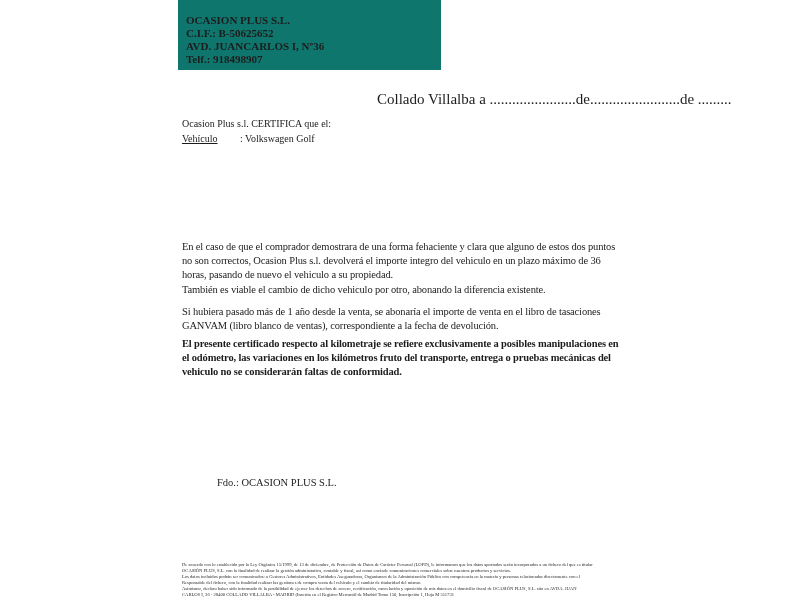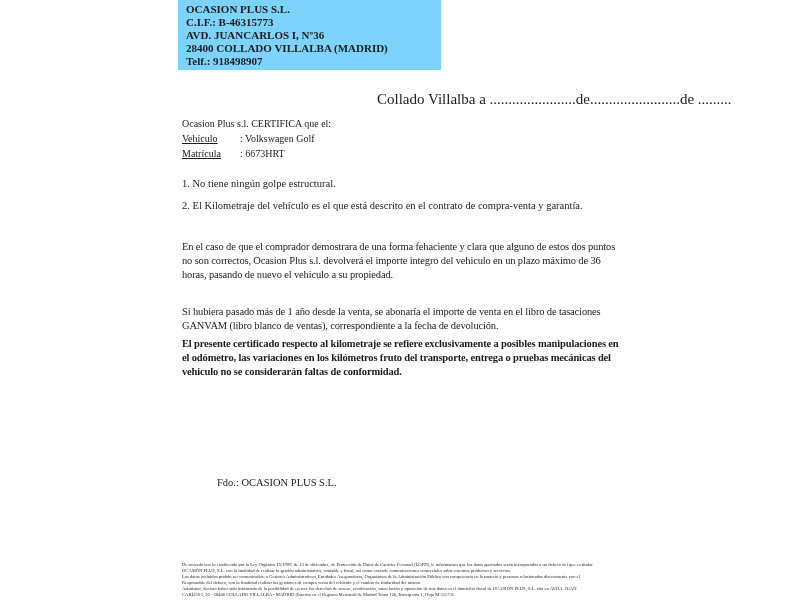--- a/index.html
+++ b/index.html
@@ -13,23 +13,23 @@
   .page {
     position: relative;
     width: 800px; height: 600px;
     background: #ffffff;
   }
   
   .header-box {
     position: absolute;
     left: 178px; top: 0;
     width: 263px; height: 70px;
-    background: #7dd3fc;
+    background: #0f766e;
     box-sizing: border-box;
-    padding: 3px 0 0 8px;
+    padding: 14px 0 0 8px;
   }
   .header-box .hline {
     font-weight: bold;
     font-size: 11px;
     line-height: 13px;
     white-space: nowrap;
   }
   
   .date-line {
     position: absolute;
@@ -90,44 +90,37 @@
   }
   .legal .lline { white-space: nowrap; overflow: hidden; }
 </style>
 </head>
 <body>
 
 <div class="page">
 
   <div class="header-box">
     <div class="hline">OCASION PLUS S.L.</div>
-    <div class="hline">C.I.F.: B-46315773</div>
+    <div class="hline">C.I.F.: B-50625652</div>
     <div class="hline">AVD. JUANCARLOS I, Nº36</div>
-    <div class="hline">28400 COLLADO VILLALBA (MADRID)</div>
     <div class="hline">Telf.: 918498907</div>
   </div>
 
   <div class="date-line">Collado Villalba a .......................de........................de .........</div>
 
   <div class="cert-block">
     <div class="cert-intro">Ocasion Plus s.l. CERTIFICA que el:</div>
     <div class="cert-line">
       <span class="lbl"><span>Vehículo</span></span><span>: Volkswagen Golf</span>
     </div>
-    <div class="cert-line">
-      <span class="lbl"><span>Matrícula</span></span><span>: 6673HRT</span>
-    </div>
   </div>
 
-  <div class="statements">
-    <div class="stmt">1. No tiene ningún golpe estructural.</div>
-    <div class="stmt">2. El Kilometraje del vehículo es el que está descrito en el contrato de compra-venta y garantía.</div>
-  </div>
 
   <div class="para p1">En el caso de que el comprador demostrara de una forma fehaciente y clara que alguno de estos dos puntos no son correctos, Ocasion Plus s.l. devolverá el importe integro del vehiculo en un plazo máximo de 36 horas, pasando de nuevo el vehiculo a su propiedad.</div>
+  <div class="para p2">También es viable el cambio de dicho vehiculo por otro, abonando la diferencia existente.</div>
   <div class="para p3">Si hubiera pasado más de 1 año desde la venta, se abonaría el importe de venta en el libro de tasaciones GANVAM (libro blanco de ventas), correspondiente a la fecha de devolución.</div>
   <div class="para p4">El presente certificado respecto al kilometraje se refiere exclusivamente a posibles manipulaciones en el odómetro, las variaciones en los kilómetros fruto del transporte, entrega o pruebas mecánicas del vehiculo no se considerarán faltas de conformidad.</div>
 
   <div class="signature">Fdo.: OCASION PLUS S.L.</div>
 
   <div class="legal">
     <div class="lline">De acuerdo con lo establecido por la Ley Orgánica 15/1999, de 13 de diciembre, de Protección de Datos de Carácter Personal (LOPD), le informamos que los datos aportados serán incorporados a un fichero del que es titular</div>
     <div class="lline">OCASIÓN PLUS, S.L. con la finalidad de realizar la gestión administrativa, contable y fiscal, así como enviarle comunicaciones comerciales sobre nuestros productos y servicios.</div>
     <div class="lline">Los datos incluidos podrán ser comunicados: a Gestores Administrativos, Entidades Aseguradoras, Organismos de la Administración Pública con competencia en la materia y personas relacionadas directamente con el</div>
     <div class="lline">Responsable del fichero, con la finalidad realizar las gestiones de compra venta del vehículo y el cambio de titularidad del mismo.</div>

